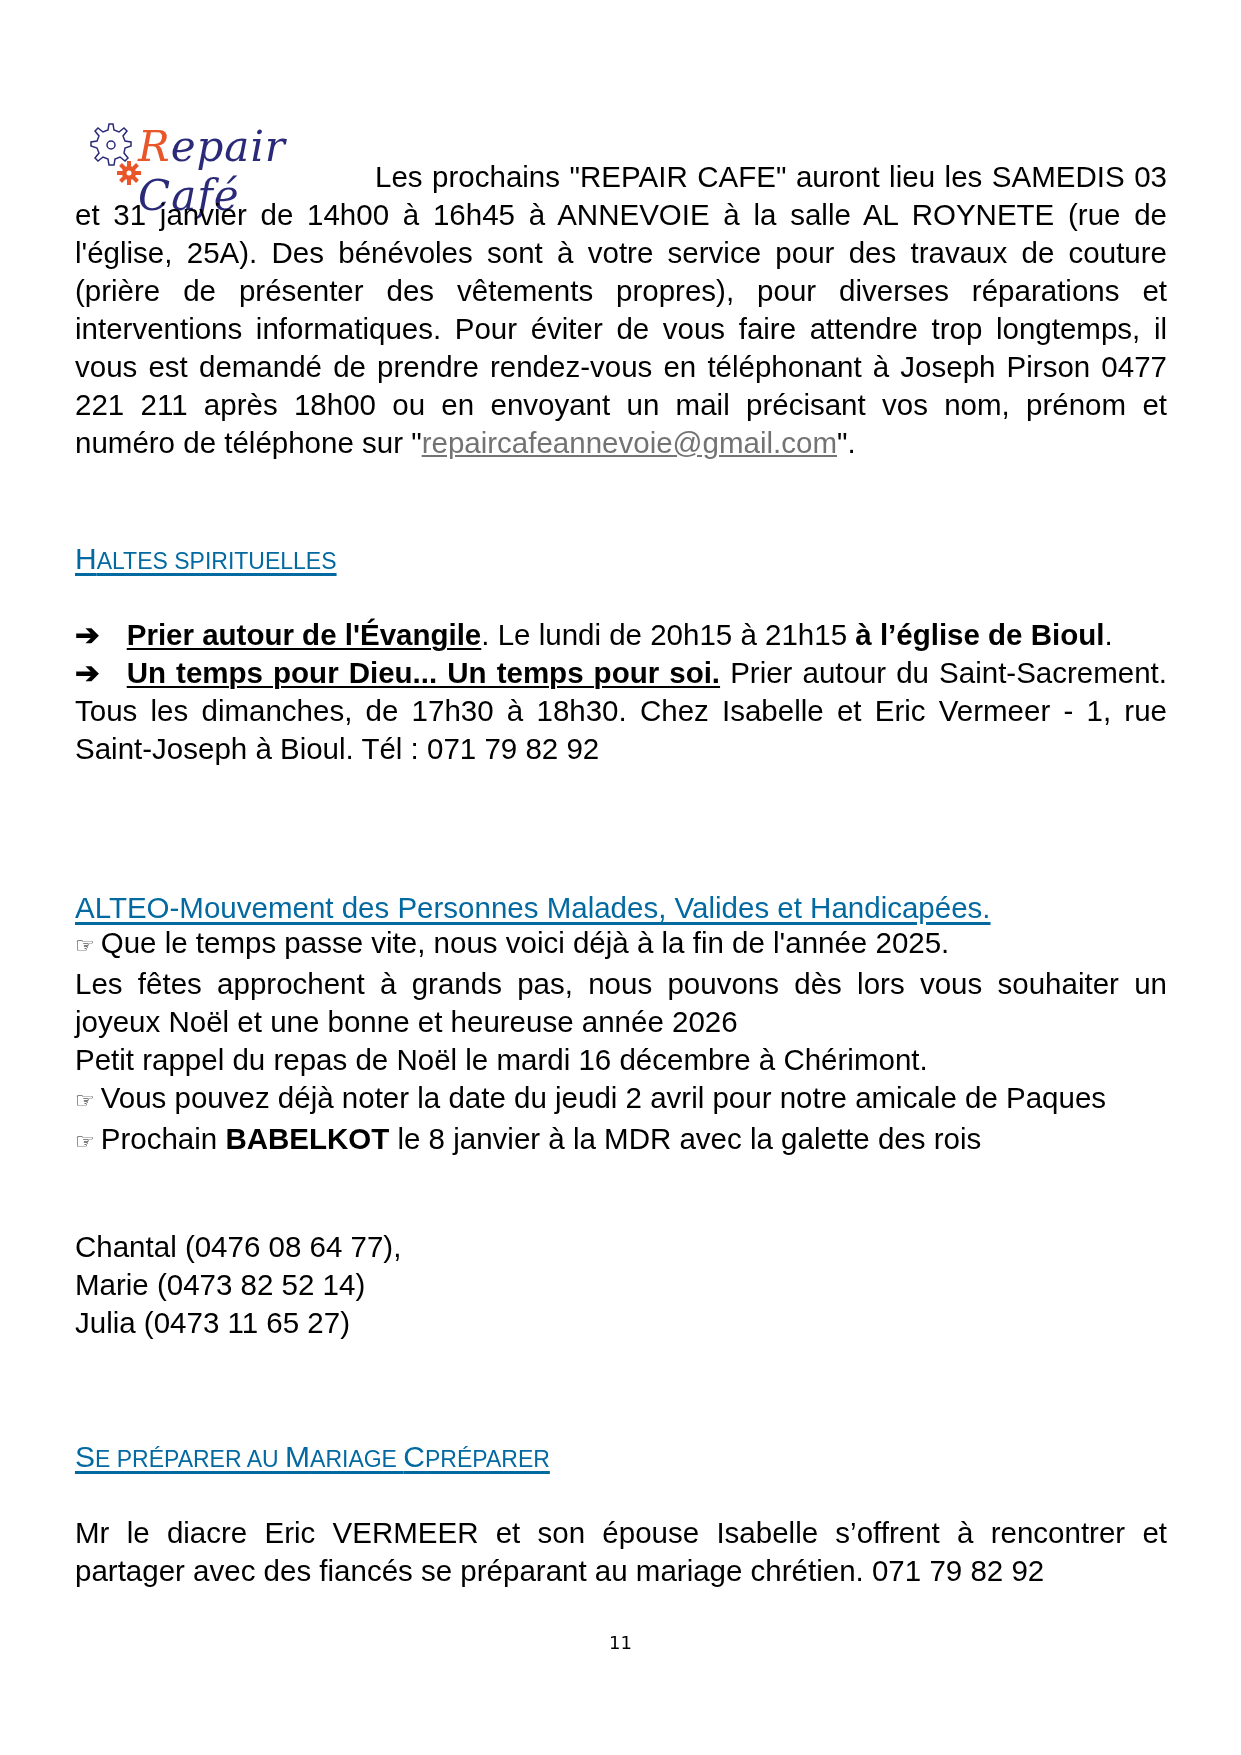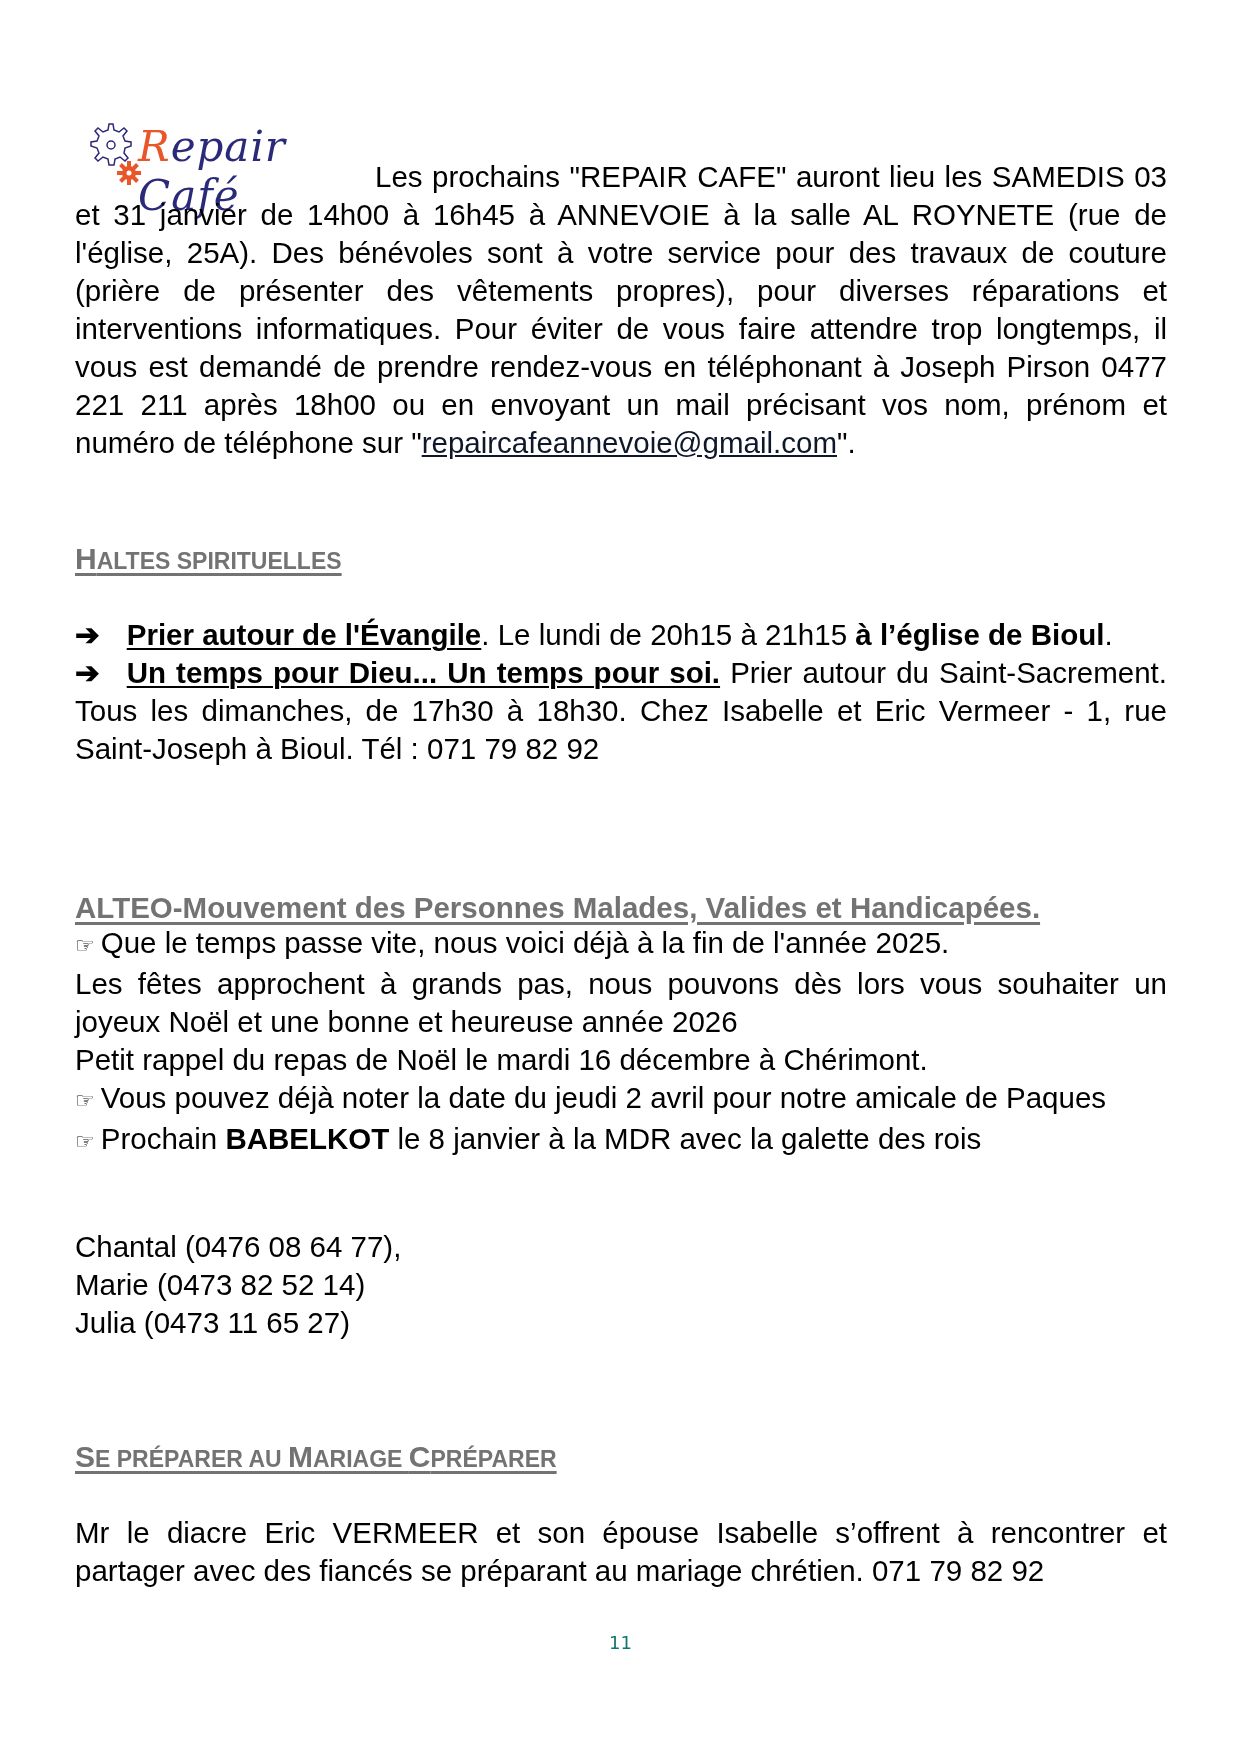--- a/index.html
+++ b/index.html
@@ -11,35 +11,35 @@
     }
     .logo { position: absolute; left: 78px; top: 118px; width: 240px; height: 75px; }
     .logo-text {
       position: absolute; left: 60px; top: 4px;
       font-family: "DejaVu Serif", serif; font-size: 42px; color: #2b2a78;
       letter-spacing: 1px; font-style: italic;
     }
     .logo-text .r { color: #e8562a; }
     .p { margin: 0; text-align: justify; text-align-last: auto; }
     .first-line-indent { text-indent: 300px; }
-    a.mail { color: #0f172a; text-decoration: underline; }
+    a.mail { color: #737373; text-decoration: underline; }
     .heading-red {
-      color: #737373; font-weight: bold; text-decoration: underline;
+      color: #0369a1; font-weight: normal; text-decoration: underline;
       text-decoration-thickness: 3px; text-underline-offset: 4px;
     }
     .sc-big { font-size: 30px; }
     .sc-small { font-size: 23px; }
     .arrow { font-weight: bold; margin-right: 8px; }
     .bold { font-weight: bold; }
     .ul-bold { font-weight: bold; text-decoration: underline; text-decoration-thickness: 2px; text-underline-offset: 3px; margin-left: 19px; }
     .hand { font-size: 22px; margin-right: 6px; }
     .italic { font-style: italic; }
     .page-num {
       position: absolute; left: 0; width: 1241px; top: 1632px; text-align: center;
-      font-family: "DejaVu Sans", sans-serif; font-size: 18px; color: #0f766e;
+      font-family: "DejaVu Sans", sans-serif; font-size: 18px; color: #000000;
     }
   </style>
 </head>
 <body>
 
 <div class="logo">
   <svg width="62" height="62" viewBox="0 0 62 62" style="position:absolute;left:0;top:0;">
     <g fill="none" stroke="#2b2a78" stroke-width="1.5">
       <path d="M31 6 L35 6 L36 12 L41 14 L46 10 L49 13 L45 18 L47 23 L53 24 L53 28 L47 30 L46 35 L50 40 L47 43 L42 39 L37 41 L36 47 L31 47 L30 41 L25 39 L20 43 L17 40 L21 35 L19 30 L13 28 L13 24 L19 23 L21 18 L17 13 L20 10 L25 14 L30 12 Z"></path>
       <circle cx="33" cy="27" r="4"></circle>

